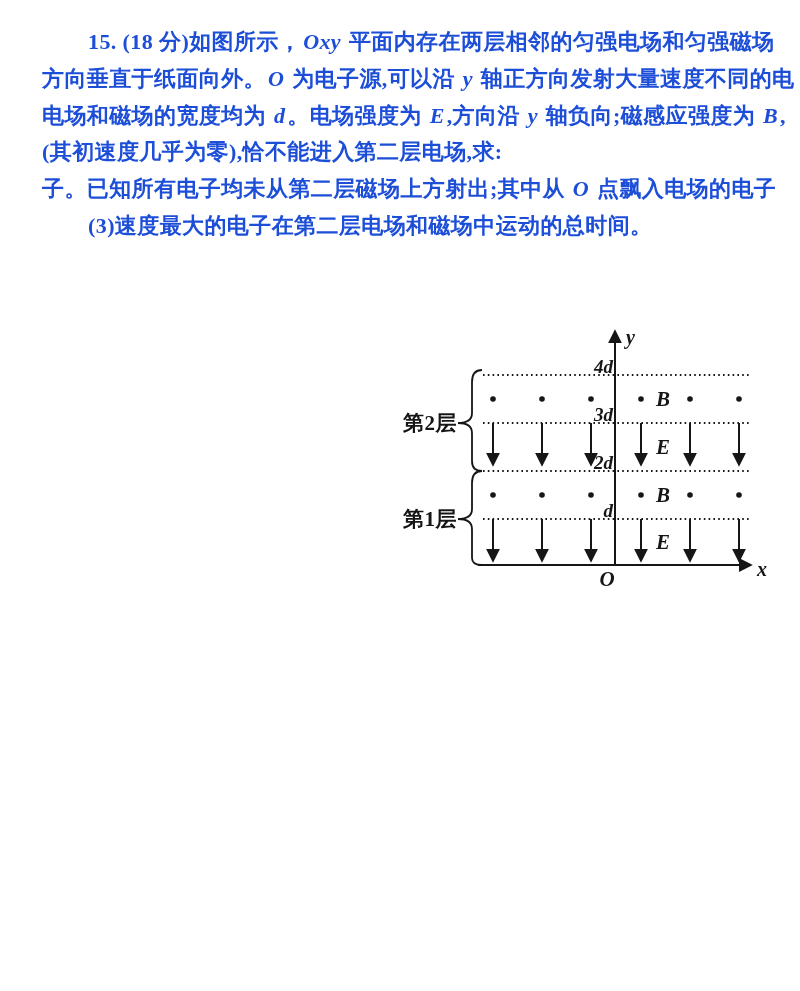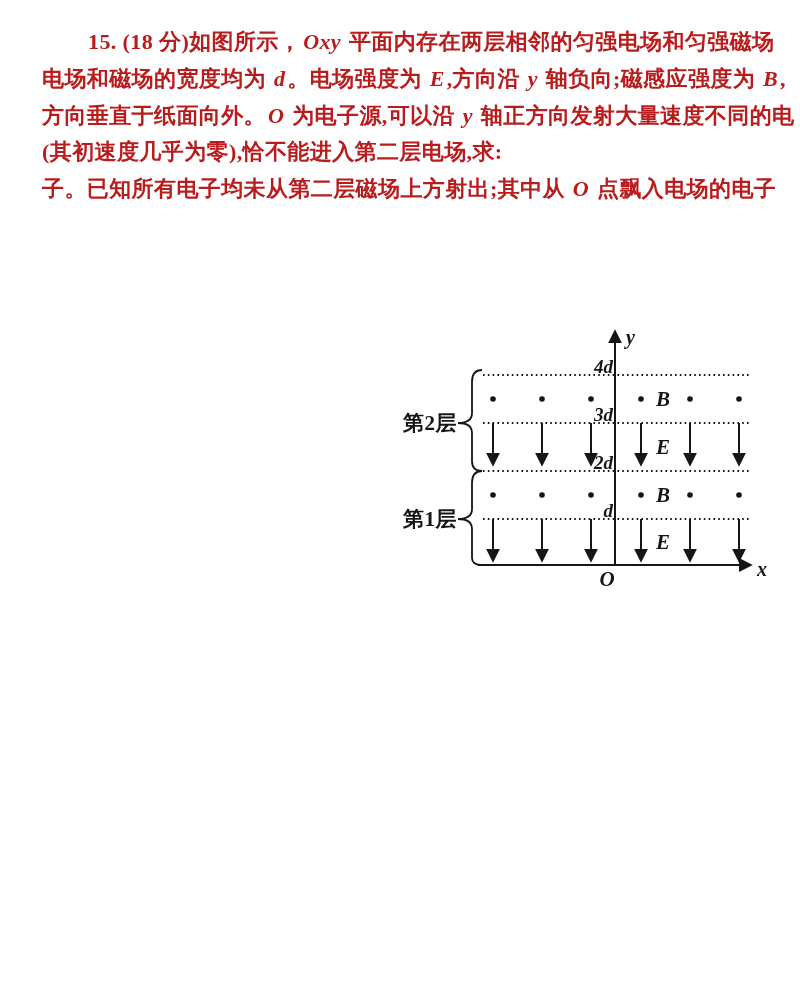--- a/index.html
+++ b/index.html
@@ -1,21 +1,21 @@
 <!DOCTYPE html>
 <html><head>
 <meta charset="utf-8">
 <style>
   html, body { margin: 0; padding: 0; background: #ffffff; }
   .page {
     position: relative;
     width: 800px;
     height: 991px;
     background: #ffffff;
-    color: #b91c1c;
+    color: #1d4ed8;
     font-family: "Liberation Serif", "DejaVu Serif", serif;
     overflow: hidden;
   }
   .text-block {
     position: absolute;
     left: 42px;
     top: 24px;
     width: 740px;
   }
   .line {
@@ -47,24 +47,25 @@
   .origin { font: italic 600 21px "Liberation Serif", "DejaVu Serif", serif; text-anchor: middle; }
   .cnlab  { font: 600 21px "Liberation Serif", "DejaVu Serif", serif; text-anchor: end; letter-spacing: 0.5px; }
 </style>
 </head>
 <body>
 
 <div class="page">
 
   <div class="text-block">
     <div class="line indent"><span>15. (18 分)如图所示，</span><span class="var">Oxy</span><span> 平面内存在两层相邻的匀强电场和匀强磁场</span></div>
+    <div class="line"><span>方向垂直于纸面向外。</span><span class="var">O</span><span> 为电子源,可以沿 </span><span class="var">y</span><span> 轴正方向发射大量速度不同的电</span></div>
     <div class="line"><span>电场和磁场的宽度均为 </span><span class="var">d</span><span>。电场强度为 </span><span class="var">E</span><span>,方向沿 </span><span class="var">y</span><span> 轴负向;磁感应强度为 </span><span class="var">B</span><span>,</span></div>
-    <div class="line"><span>方向垂直于纸面向外。</span><span class="var">O</span><span> 为电子源,可以沿 </span><span class="var">y</span><span> 轴正方向发射大量速度不同的电</span></div>
     <div class="line"><span>(其初速度几乎为零),恰不能进入第二层电场,求:</span></div>
     <div class="line"><span>子。已知所有电子均未从第二层磁场上方射出;其中从 </span><span class="var">O</span><span> 点飘入电场的电子</span></div>
+    <div class="line indent"><span>(3)速度最大的电子在第二层电场和磁场中运动的总时间。</span></div>
   </div>
 
   <svg class="diagram" width="400" height="285" viewBox="0 0 400 285">
     <defs>
       <marker id="ah" viewBox="0 0 10 10" refX="8" refY="5" markerWidth="7" markerHeight="7" orient="auto-start-reverse">
         <path d="M0 0 L10 5 L0 10 z" fill="#161616"></path>
       </marker>
     </defs>
 
     <line class="stroke" x1="93" y1="247" x2="365" y2="247" stroke-width="2" marker-end="url(#ah)"></line>

